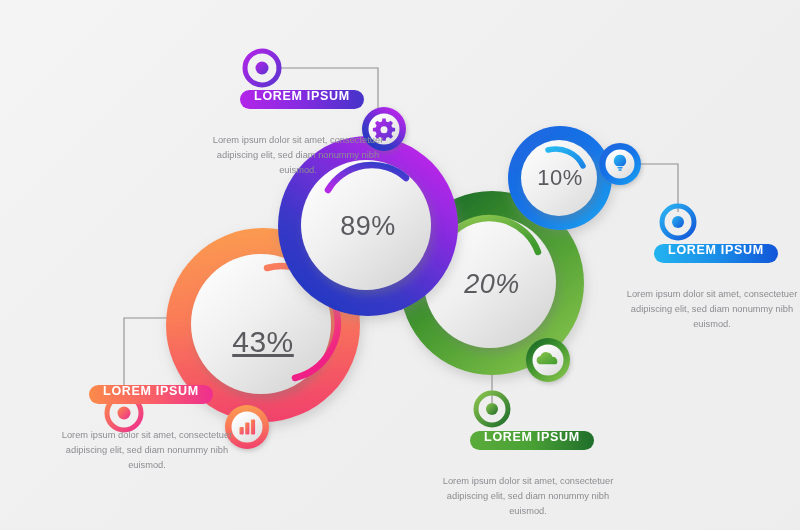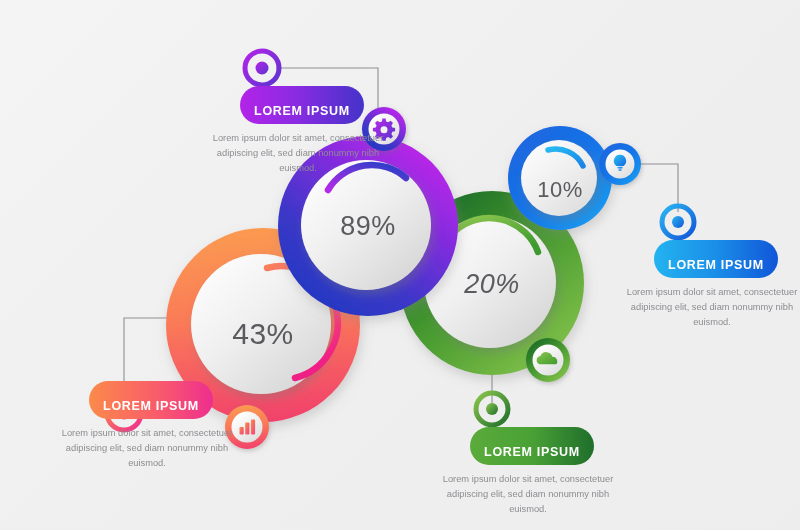--- a/index.html
+++ b/index.html
@@ -24,36 +24,36 @@
     height: 530px;
   }
 
   
   .block {
     position: absolute;
   }
   .pill {
     display: inline-block;
     border-radius: 999px;
-    padding: 19px 14px 6px 14px;
+    padding: 0 14px 6px 14px;
     color: #ffffff;
     font-size: 12.5px;
     font-weight: bold;
     letter-spacing: 0.7px;
     line-height: 1;
     white-space: nowrap;
     text-align: center;
   }
   .pill.purple  { background: linear-gradient(90deg, #b324e8 0%, #8a2be2 45%, #4533c9 100%); }
   .pill.orange  { background: linear-gradient(90deg, #fb8a4a 0%, #f95c6a 55%, #ee2e8f 100%); }
   .pill.green   { background: linear-gradient(90deg, #5aab3a 0%, #49a135 50%, #1f6e2b 100%); }
   .pill.blue    { background: linear-gradient(90deg, #23b3f0 0%, #1a8ee8 50%, #1156d8 100%); }
 
   .body-text {
-    margin-top: 7px;
+    margin-top: 24px;
     font-size: 9.3px;
     line-height: 15px;
     color: #8d8d92;
     width: 190px;
     text-align: center;
   }
   .block.align-center { text-align: center; }
 
   
   #block-purple { left: 203px; top: 86px;  width: 190px; }
@@ -70,24 +70,24 @@
 
   .pct-label {
     position: absolute;
     color: #5a5a5f;
     font-weight: normal;
     letter-spacing: 0.5px;
     white-space: nowrap;
     transform: translate(-50%, -50%);
     pointer-events: none;
   }
-  #pct-43 { left: 263px; top: 334px; font-size: 30px; }
+  #pct-43 { left: 263px; top: 342px; font-size: 30px; text-decoration: underline; }
   #pct-22 { left: 368px; top: 226px; font-size: 27px; }
   #pct-20 { left: 492px; top: 284px; font-size: 27px; font-style: italic; }
-  #pct-10 { left: 560px; top: 178px; font-size: 22px; margin-top: 12px; }
+  #pct-10 { left: 560px; top: 178px; font-size: 22px; }
 </style>
 </head>
 <body>
 
 <div id="stage">
 
   <svg id="art" viewBox="0 0 800 530">
     <defs>
 
       <linearGradient id="gradOrangeRing" x1="0.45" y1="0" x2="0.55" y2="1">

